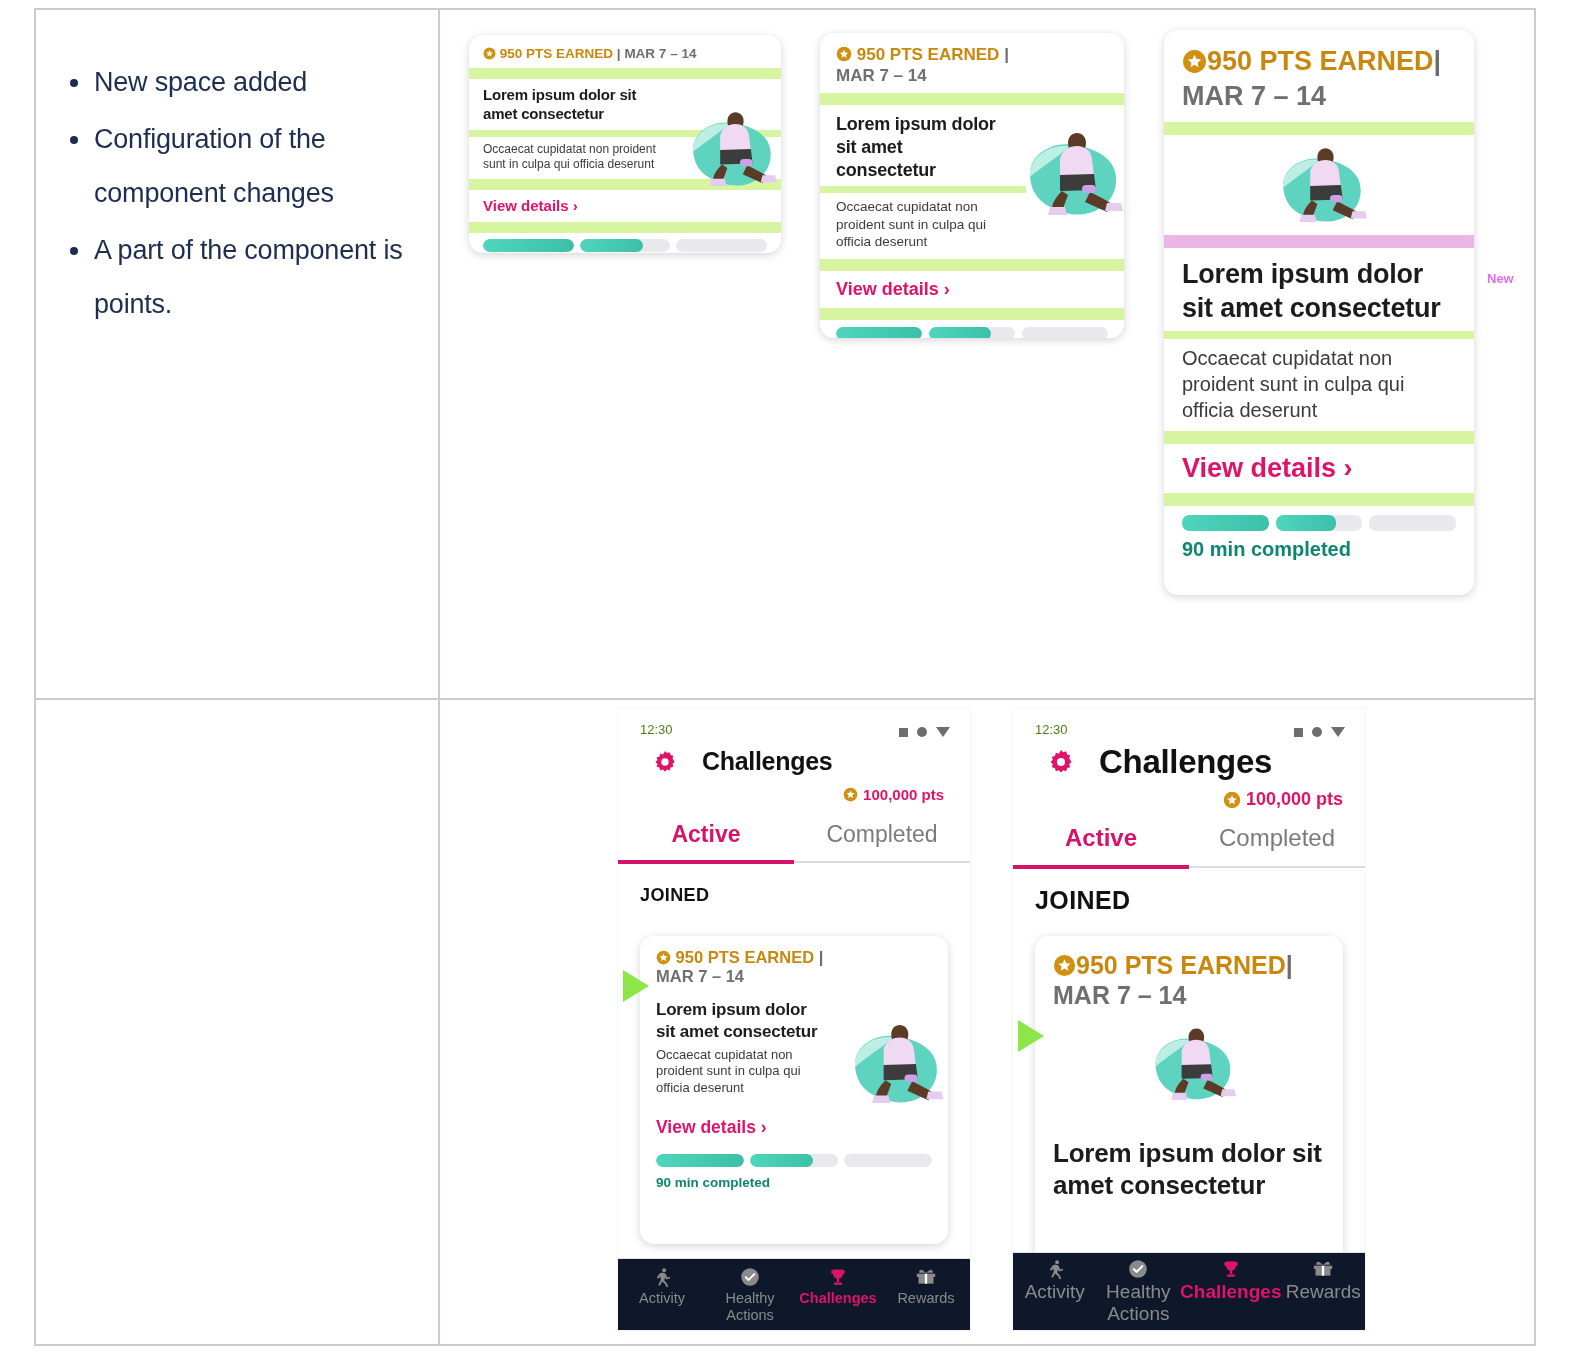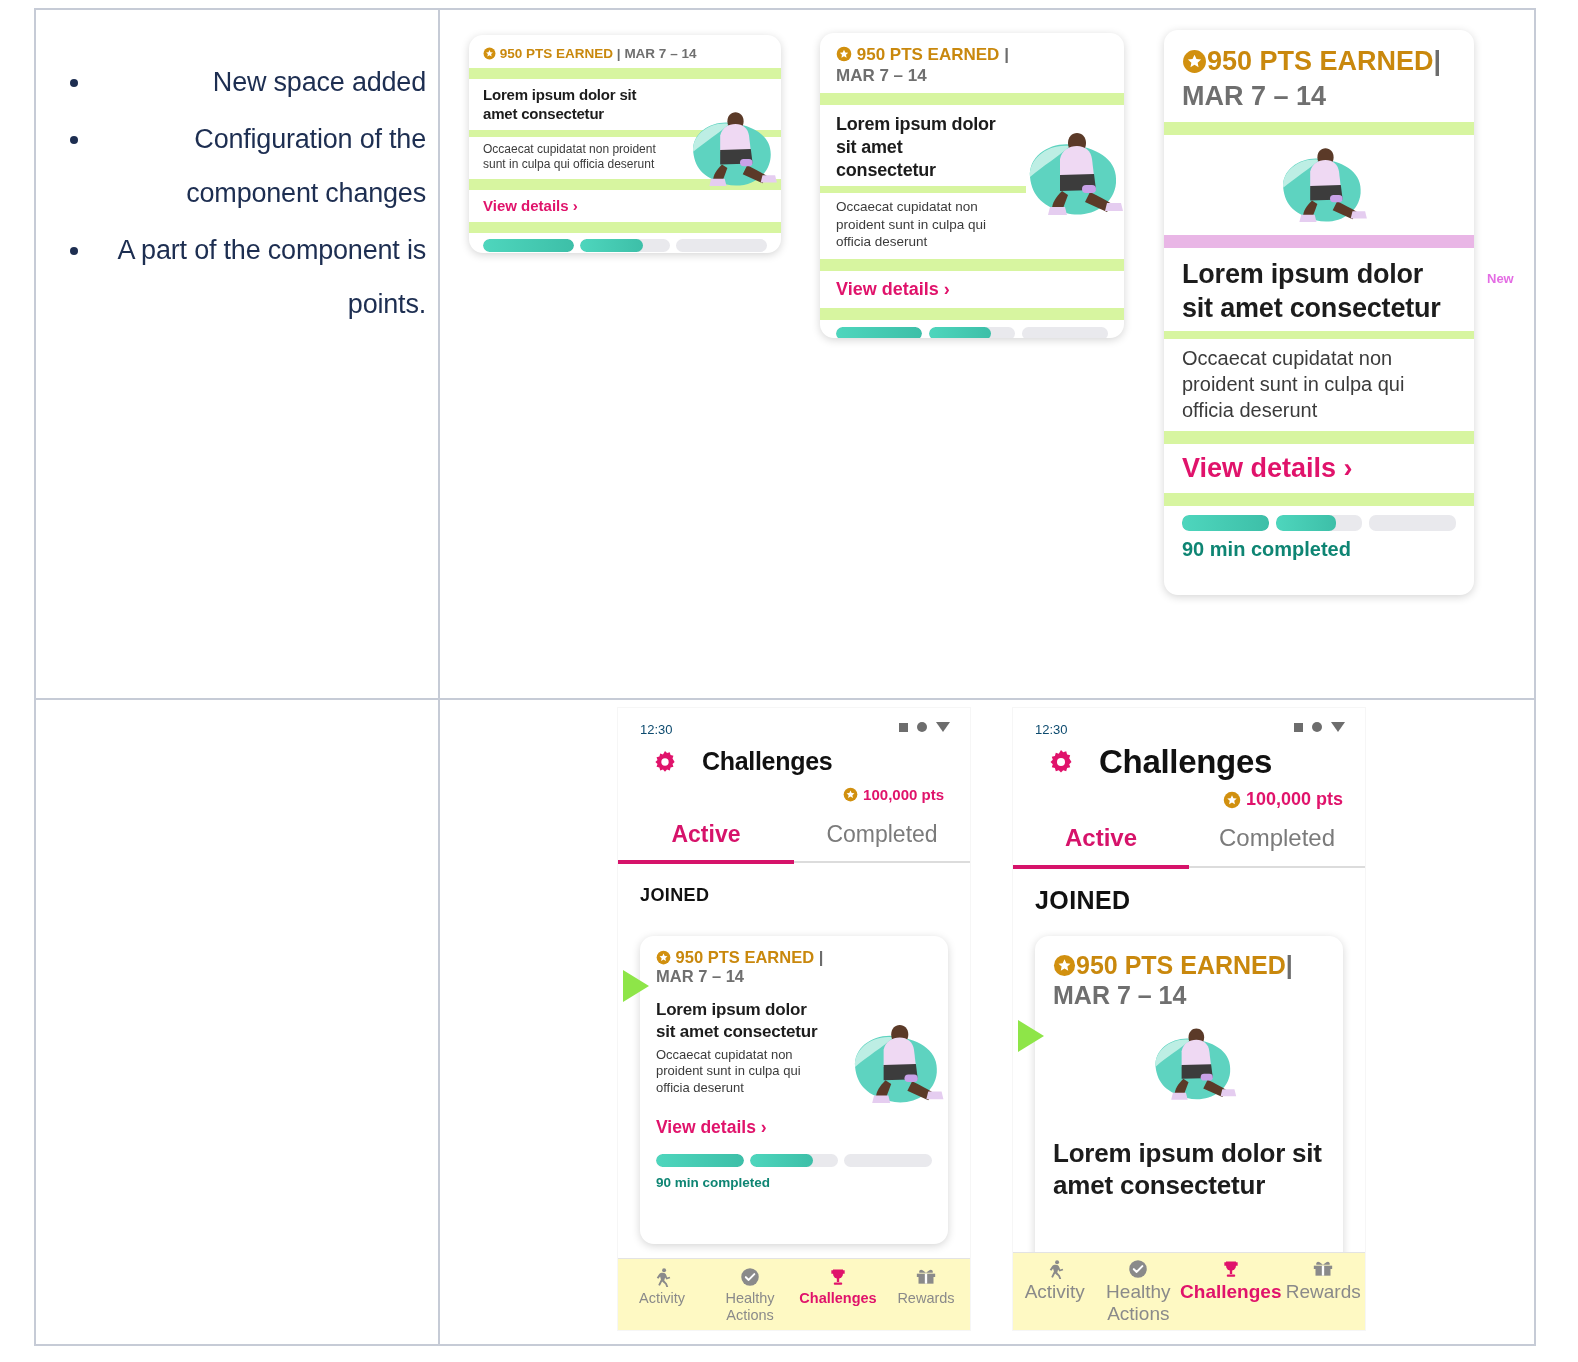--- a/index.html
+++ b/index.html
@@ -18,21 +18,21 @@
   .hline { position:absolute; height:2px; background:#c6cbd6; }
 
   
   .text-cell { position:absolute; color:#1d2e51; }
   .text-cell p {
     font-size: 27px; line-height: 1.98; font-weight:400; letter-spacing:-0.2px;
   }
   .bullets { list-style:none; margin-top: 28px; }
   .bullets li {
     position:relative; font-size:27px; line-height:1.98;
-    padding-left: 48px; margin-bottom: 4px; letter-spacing:-0.2px;text-align:right;
+    padding-left: 48px; margin-bottom: 4px; letter-spacing:-0.2px;
   }
   .bullets li::before {
     content:""; position:absolute; left: 24px; top: 23px;
     width:8px; height:8px; border-radius:50%; background:#1d2e51;
   }
 
   
   .card {
     position:absolute; background:#fff; border-radius:14px;
     box-shadow: 0 2px 9px rgba(0,0,0,0.17);
@@ -60,21 +60,21 @@
     background: linear-gradient(90deg,#4ed6bd 0%, #3dbfa8 100%);
   }
 
   .illus { position:absolute; pointer-events:none; }
 
   
   .phone {
     position:absolute; background:#fff; overflow:hidden;
     box-shadow: 0 0 0 1px rgba(0,0,0,0.035);
   }
-  .status-bar { display:flex; justify-content:space-between; align-items:flex-start; color:#0c4a6e; }
+  .status-bar { display:flex; justify-content:space-between; align-items:flex-end; color:#4d7c0f; }
   .status-icons { display:flex; align-items:center; gap:9px; }
   .sq { width:9px; height:9px; background:#6d6d6d; }
   .ci { width:10px; height:10px; border-radius:50%; background:#6d6d6d; }
   .tri { width:0; height:0; border-left:7px solid transparent; border-right:7px solid transparent; border-top:10px solid #6d6d6d; }
 
   .app-head { display:flex; align-items:center; }
   .gear { flex:none; }
   .app-title { color:#111; font-weight:700; letter-spacing:-0.3px; }
 
   .pts-row { display:flex; align-items:center; justify-content:flex-end; }
@@ -82,21 +82,21 @@
 
   .tabs { display:flex; position:relative; }
   .tab { text-align:center; font-weight:400; }
   .tab.active { color:#d6136a; font-weight:700; }
   .tab.inactive { color:#7b7b7b; }
   .tabline { position:absolute; left:0; bottom:0; height:2px; background:#dcdcdc; width:100%; }
   .tabline .on { position:absolute; left:0; top:-1px; height:4px; background:#d6136a; }
 
   .joined { color:#111; font-weight:700; letter-spacing:0.4px; }
 
-  .navbar { position:absolute; left:0; right:0; bottom:0; background:#fef9c3; border-top:1.5px solid #e3e3e3; display:flex; }
+  .navbar { position:absolute; left:0; right:0; bottom:0; background:#0f172a; border-top:1.5px solid #e3e3e3; display:flex; }
   .navitem { flex:1; display:flex; flex-direction:column; align-items:center; }
   .navlabel { color:#8a8a8a; font-weight:400; text-align:center; line-height:1.14; }
   .navitem.active .navlabel { color:#e0136b; font-weight:700; }
 
   .green-arrow {
     position:absolute; width:0; height:0;
     border-top:16px solid transparent; border-bottom:16px solid transparent;
     border-left:26px solid #8ee548;
   }
 

